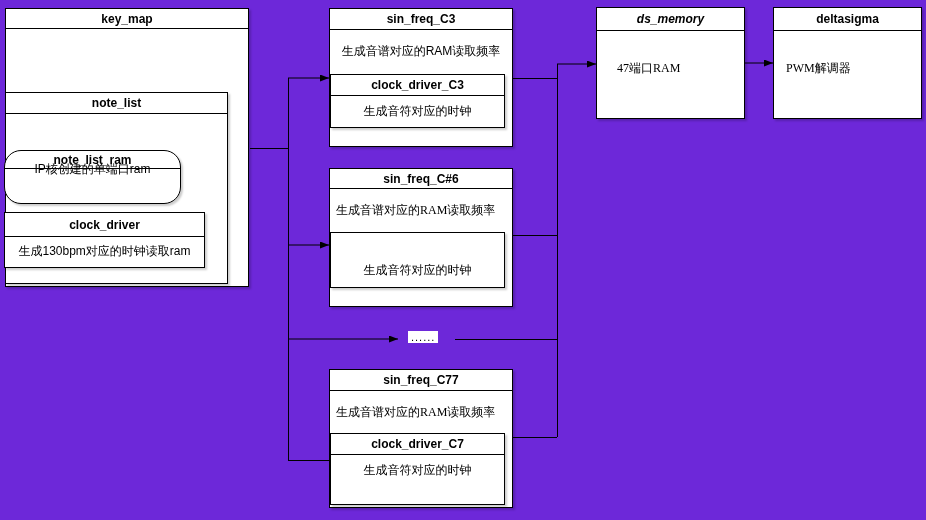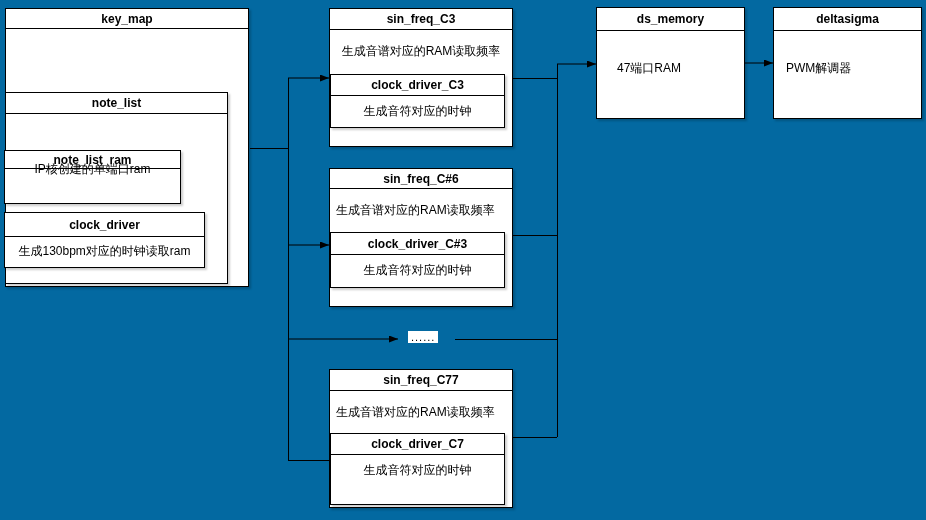--- a/index.html
+++ b/index.html
@@ -1,20 +1,20 @@
 <!DOCTYPE html>
 <html><head>
 <meta charset="utf-8">
 <style>
   * { margin:0; padding:0; box-sizing:border-box; }
   html,body { background:#ffffff; }
   #canvas {
     position:relative;
     width:926px; height:520px;
-    background:#0369a1;
+    background:#6d28d9;
     font-family:"Liberation Sans","DejaVu Sans",sans-serif;
     font-size:12px;
     color:#000000;
     overflow:hidden;
   }
   .box {
     position:absolute;
     border:1px solid #000000;
     background:#ffffff;
     box-shadow:2px 2px 2px rgba(0,0,0,0.20);
@@ -25,21 +25,21 @@
     border-bottom:1px solid #000000;
     white-space:nowrap;
     overflow:hidden;
   }
   .bd {
     position:absolute; left:0; right:0;
     display:flex; align-items:center;
     line-height:1.45;
   }
   .bd.center { justify-content:center; text-align:center; }
-  .bd.left   { justify-content:flex-start; text-align:right; }
+  .bd.left   { justify-content:flex-start; text-align:right;font-family:Liberation Serif, serif; }
   .prewrap   { white-space:pre-line; }
   #connectors {
     position:absolute; left:0; top:0;
     pointer-events:none;
     z-index:30;
   }
   .ellipsis {
     position:absolute;
     z-index:10;
     font-size:11px;
@@ -55,21 +55,21 @@
 <div id="canvas">
 
   <div class="box" style="left:5px; top:8px; width:244px; height:279px; z-index:1;">
     <div class="hdr" style="height:20px;">key_map</div>
   </div>
 
   <div class="box" style="left:5px; top:92px; width:223px; height:192px; z-index:2;">
     <div class="hdr" style="height:21px;">note_list</div>
   </div>
 
-  <div class="box" style="left:4px; top:150px; width:177px; height:54px; z-index:3;">
+  <div class="box" style="left:4px; top:150px; width:177px; height:54px; z-index:3;border-radius:17px;">
     <div class="hdr" style="height:18px;">note_list_ram</div>
     <div class="bd center" style="top:2px; height:34px;">IP核创建的单端口ram</div>
   </div>
 
   <div class="box" style="left:4px; top:212px; width:201px; height:56px; z-index:3;">
     <div class="hdr" style="height:24px;">clock_driver</div>
     <div class="bd center" style="top:24px; height:30px;">生成130bpm对应的时钟读取ram</div>
   </div>
 
   <div class="box" style="left:329px; top:8px; width:184px; height:139px; z-index:1;">
@@ -81,38 +81,37 @@
     <div class="hdr" style="height:21px;">clock_driver_C3</div>
     <div class="bd center" style="top:21px; height:31px;">生成音符对应的时钟</div>
   </div>
 
   <div class="box" style="left:329px; top:168px; width:184px; height:139px; z-index:1;">
     <div class="hdr" style="height:20px;">sin_freq_C#6</div>
     <div class="bd left" style="top:20px; height:44px; padding-left:6px;">生成音谱对应的RAM读取频率</div>
   </div>
 
   <div class="box" style="left:330px; top:232px; width:175px; height:56px; z-index:2;">
-    <div class="hdr" style="height:22px;">clock_driver_C#3</div>
     <div class="bd center" style="top:22px; height:32px;">生成音符对应的时钟</div>
   </div>
 
   <div class="ellipsis" style="left:408px; top:331px;">......</div>
 
   <div class="box" style="left:329px; top:369px; width:184px; height:139px; z-index:1;">
     <div class="hdr" style="height:21px;">sin_freq_C77</div>
     <div class="bd left" style="top:21px; height:43px; padding-left:6px;">生成音谱对应的RAM读取频率</div>
   </div>
 
   <div class="box" style="left:330px; top:433px; width:175px; height:72px; z-index:2;">
     <div class="hdr" style="height:21px;">clock_driver_C7</div>
     <div class="bd center" style="top:21px; height:32px;">生成音符对应的时钟</div>
   </div>
 
   <div class="box" style="left:596px; top:7px; width:149px; height:112px; z-index:1;">
-    <div class="hdr" style="height:23px;">ds_memory</div>
+    <div class="hdr" style="height:23px;font-style:italic;">ds_memory</div>
     <div class="bd left" style="top:23px; height:75px; padding-left:20px;">47端口RAM</div>
   </div>
 
   <div class="box" style="left:773px; top:7px; width:149px; height:112px; z-index:1;">
     <div class="hdr" style="height:23px;">deltasigma</div>
     <div class="bd left" style="top:23px; height:75px; padding-left:12px;">PWM解调器</div>
   </div>
 
   <svg id="connectors" width="926" height="520" viewBox="0 0 926 520">
     <defs>

